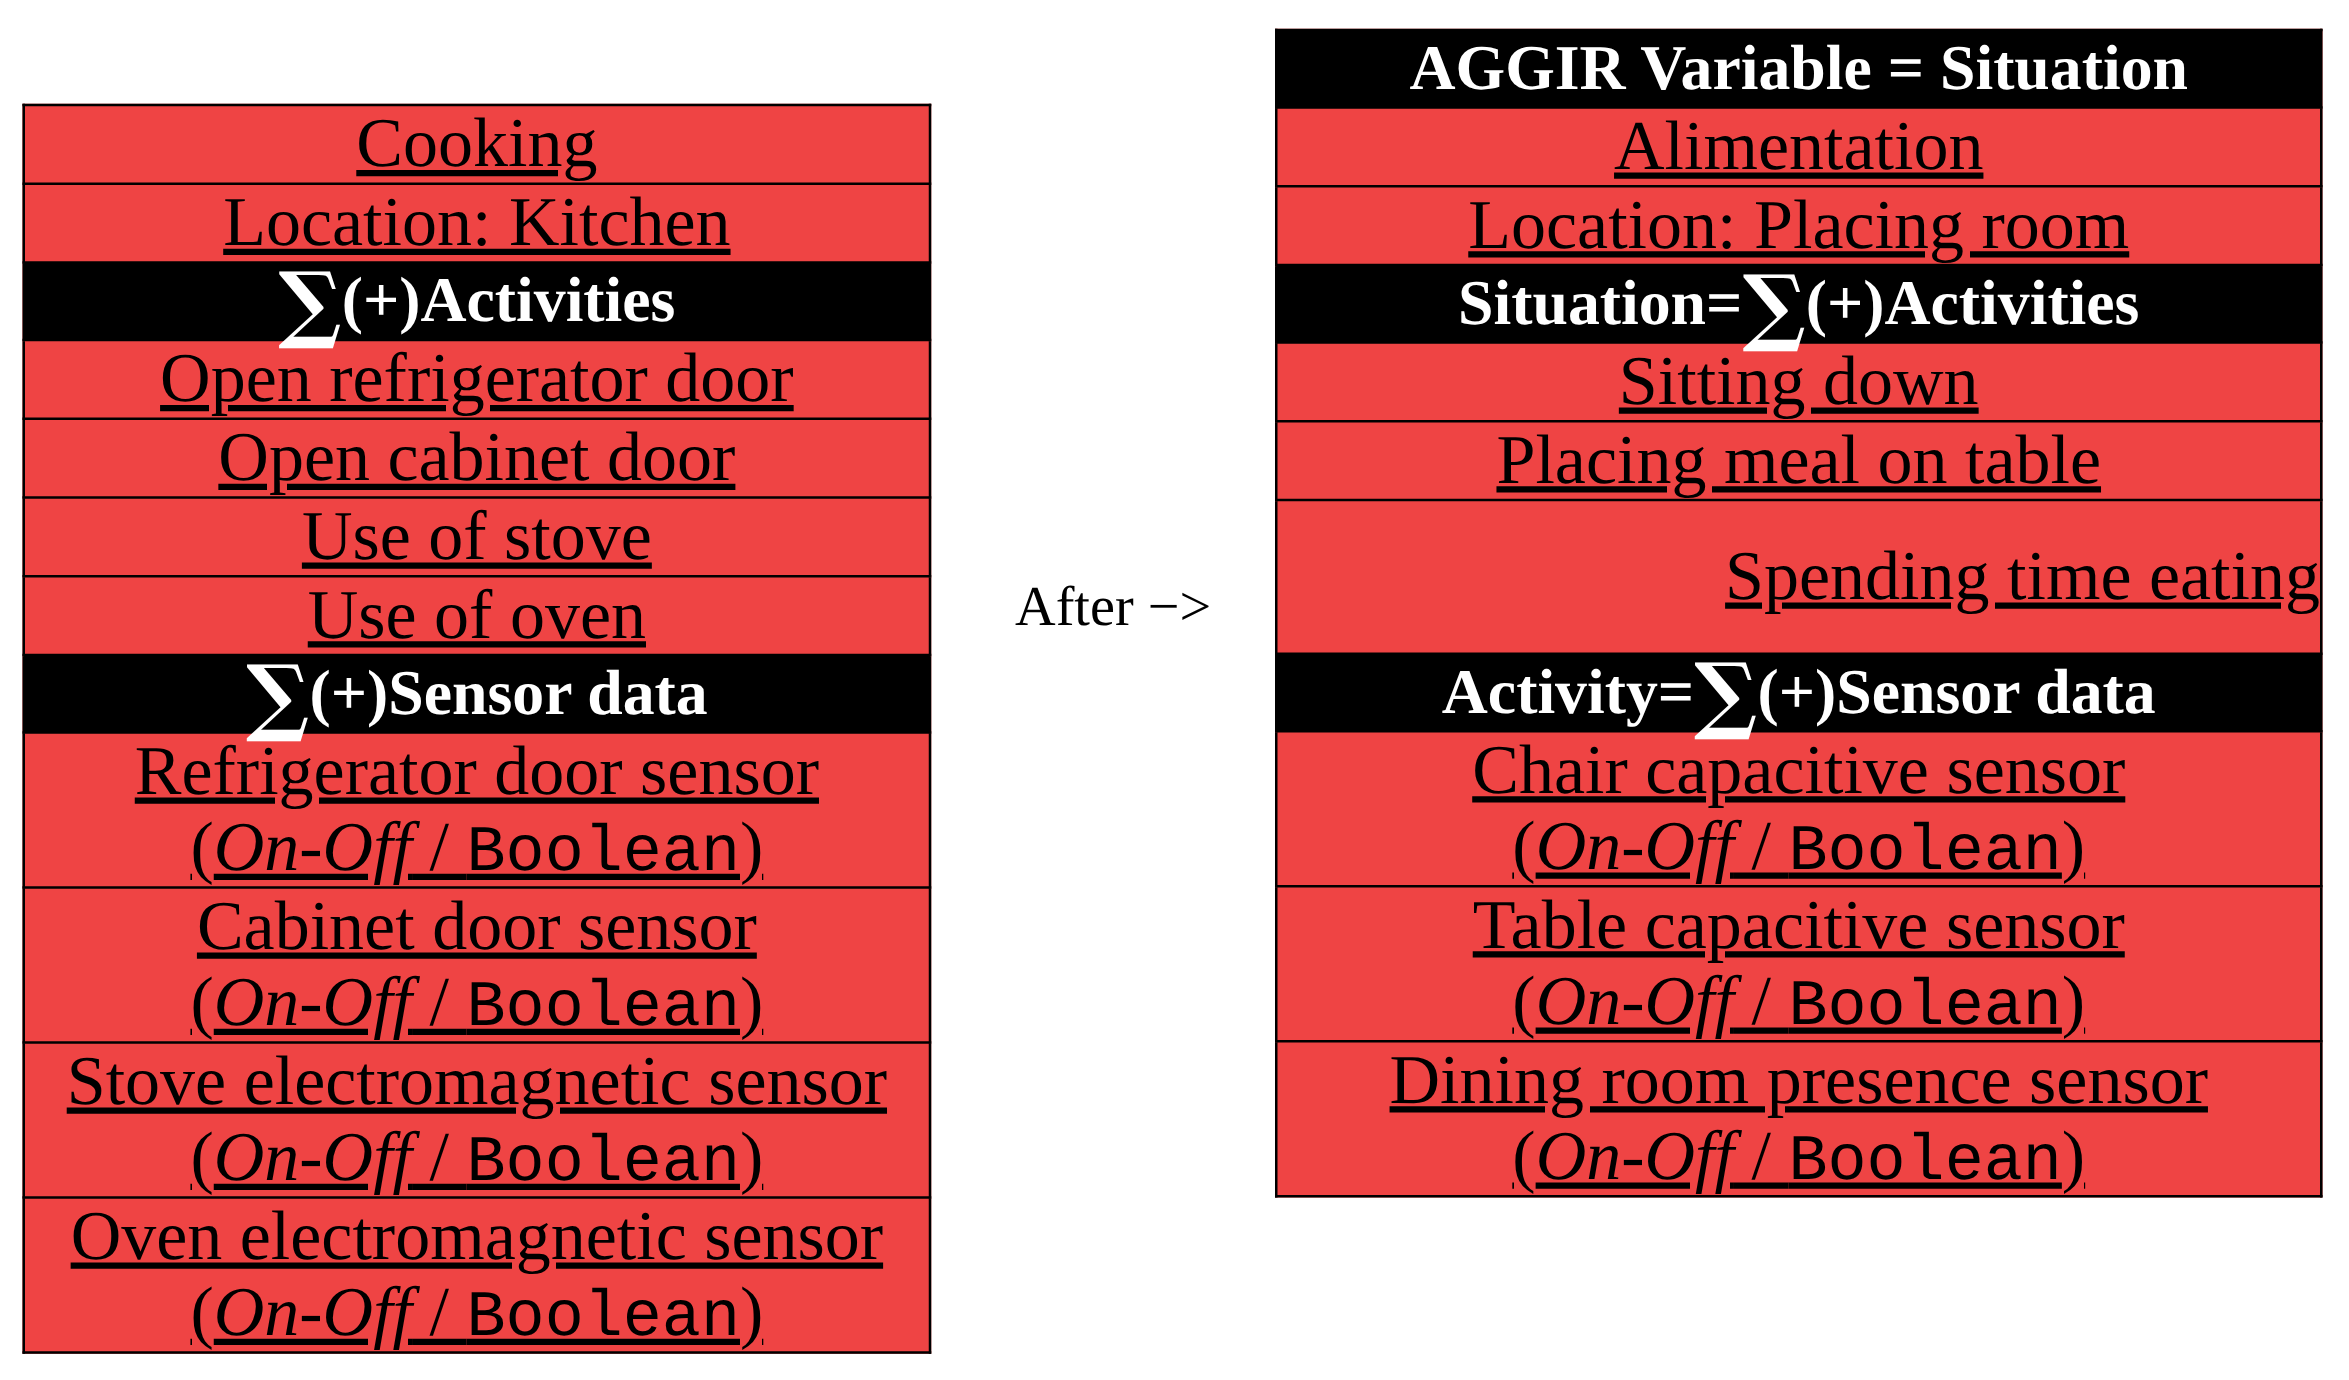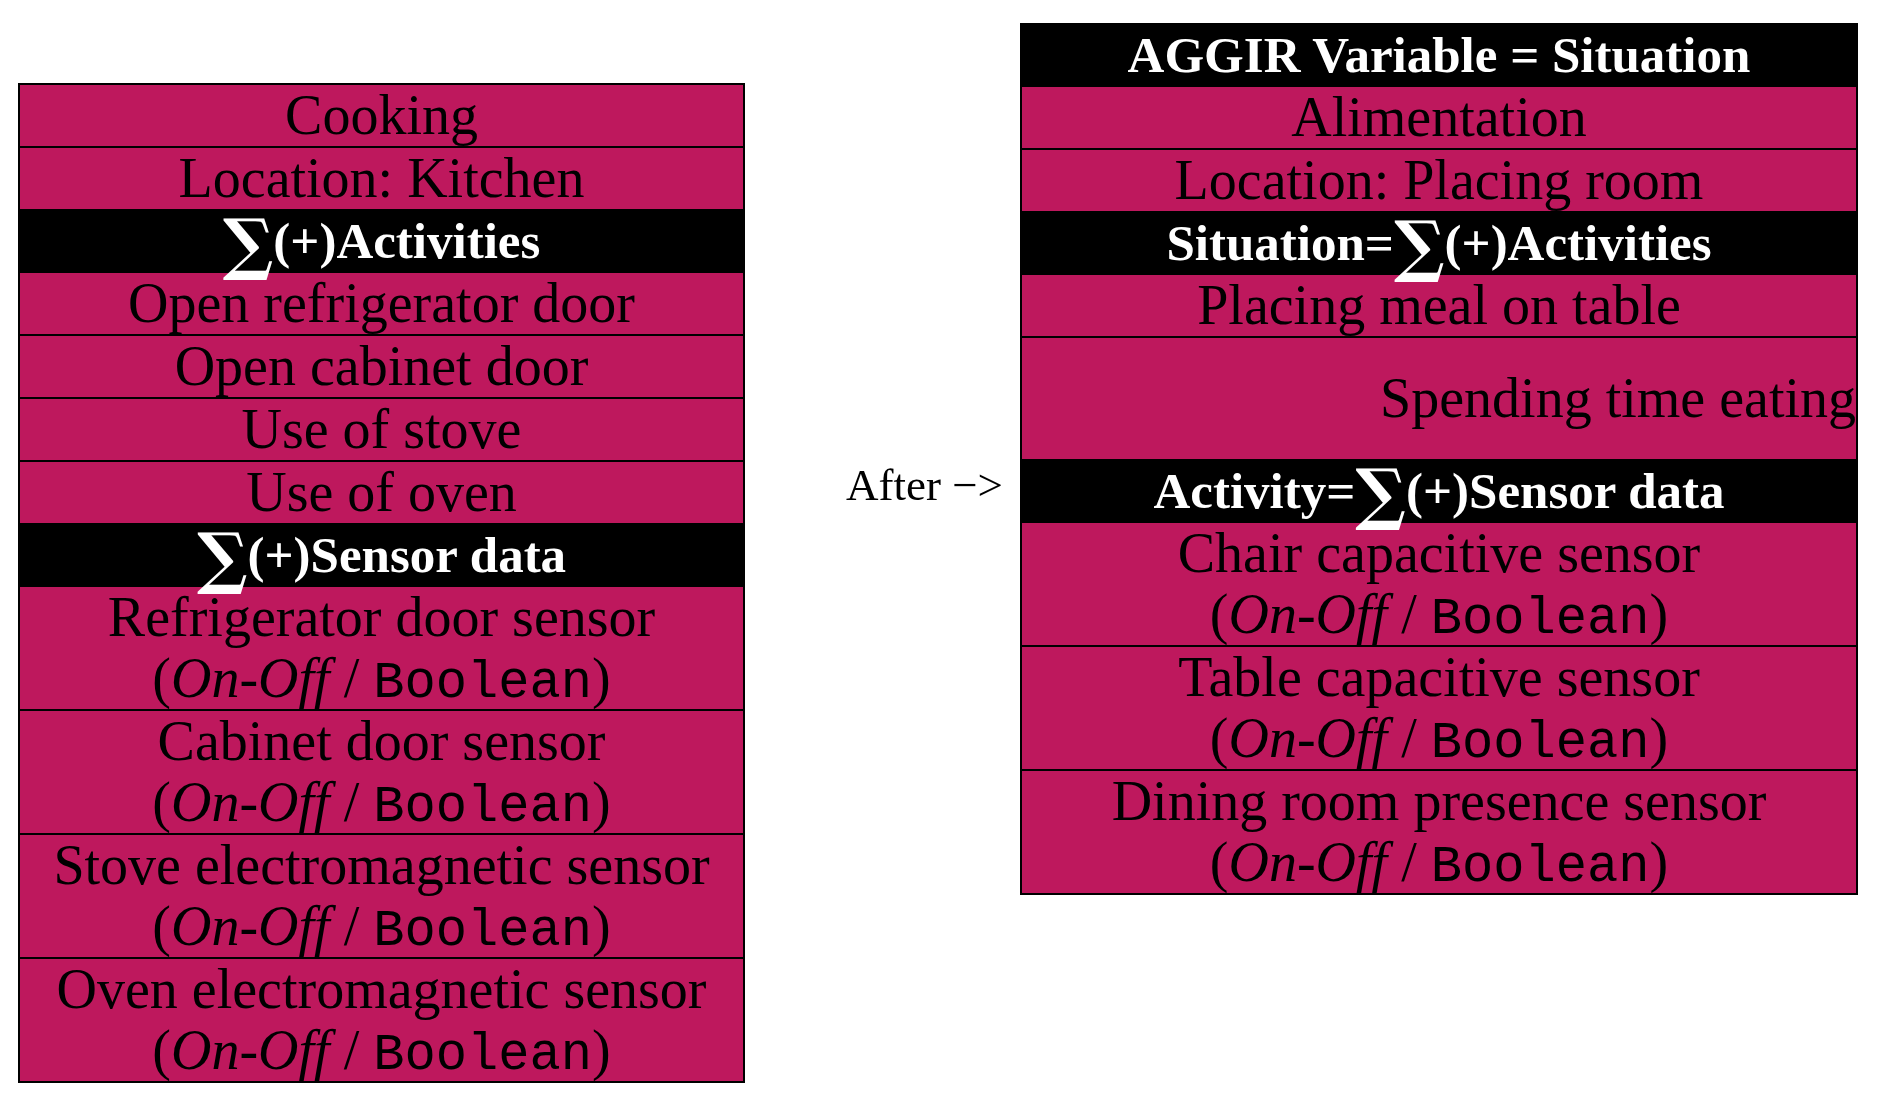--- a/index.html
+++ b/index.html
@@ -12,22 +12,23 @@
     width: 1879px;
     height: 1104px;
     background: #ffffff;
     font-family: "Liberation Serif", "DejaVu Serif", serif;
     color: #000000;
   }
   table.fig-table {
     position: absolute;
     border-collapse: collapse;
     table-layout: fixed;
-    background: #be185d;
+    background: #ef4444;
     border: 1px solid #000000;
+    text-decoration: underline;
   }
   #left-table  { left: 18px;   top: 83px; width: 727px; }
   #right-table { left: 1020px; top: 23px; width: 838px; }
   td {
     border: 2px solid #000000;
     text-align: center;
     vertical-align: middle;
     padding: 0;
     font-size: 56px;
   }
@@ -54,21 +55,21 @@
   .i { font-style: italic; }
   .m {
     font-family: "Liberation Mono", "DejaVu Sans Mono", monospace;
     font-size: 0.93em;
   }
   #after-label {
     position: absolute;
     left: 778px;
     top: 455px;
     width: 225px;
-    text-align: right;
+    text-align: center;
     font-size: 45px;
     line-height: 60px;
     white-space: nowrap;
   }
 </style>
 </head>
 <body>
 
 <div id="canvas">
 
@@ -160,20 +161,25 @@
             <div class="line"><span>Location: Placing room</span></div>
           </td>
         </tr>
         <tr>
           <td class="header">
             <div class="line"><span>Situation=</span><span class="sum">∑</span><span>(+)Activities</span></div>
           </td>
         </tr>
         <tr>
           <td class="item">
+            <div class="line"><span>Sitting down</span></div>
+          </td>
+        </tr>
+        <tr>
+          <td class="item">
             <div class="line"><span>Placing meal on table</span></div>
           </td>
         </tr>
         <tr>
           <td class="item-tall">
             <div class="line"><span>Spending time eating</span></div>
           </td>
         </tr>
         <tr>
           <td class="header">

